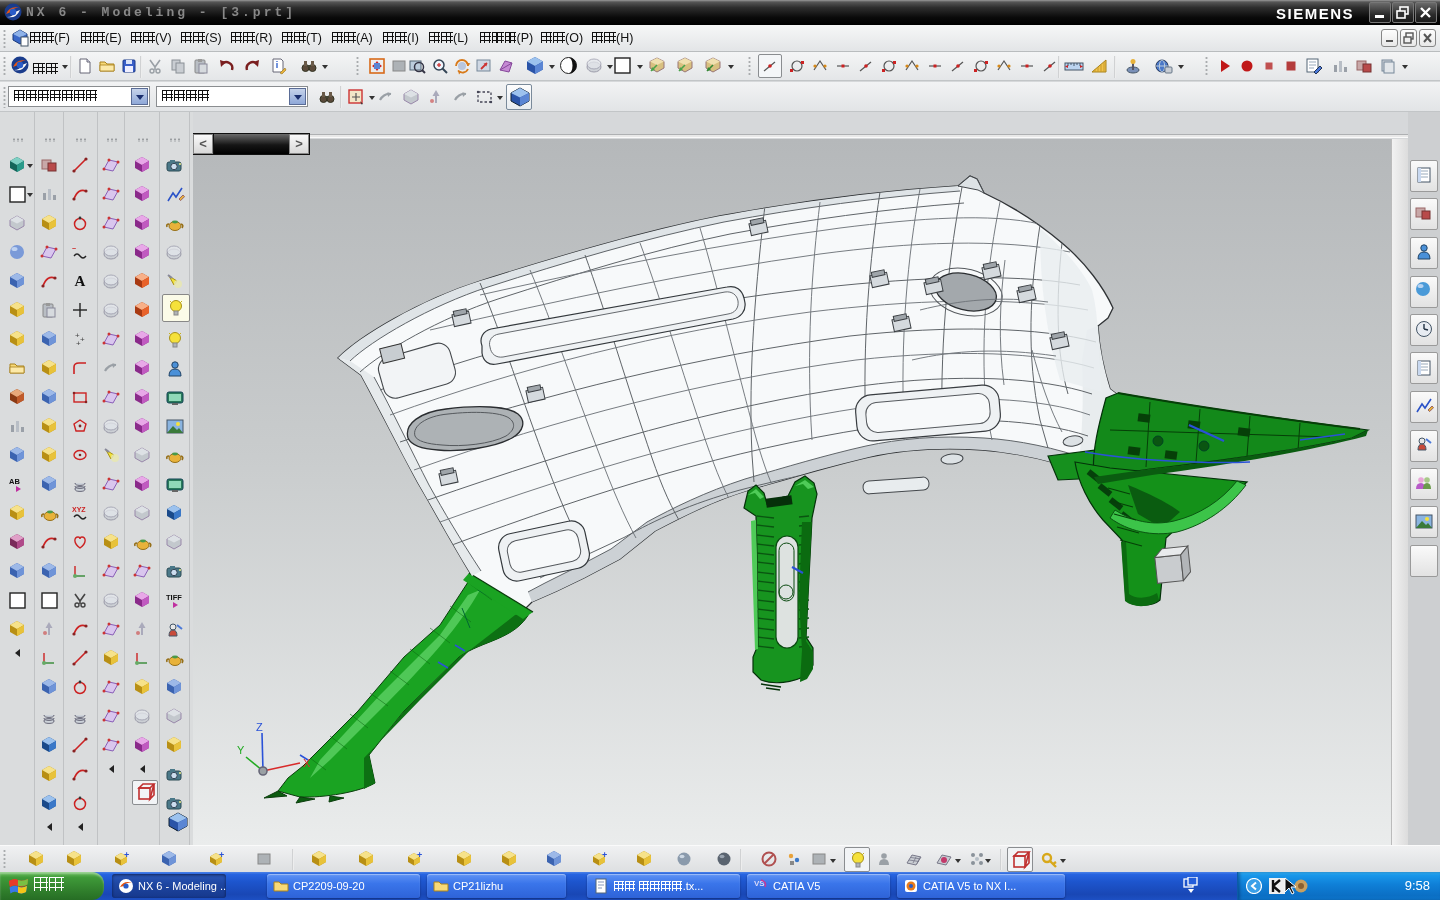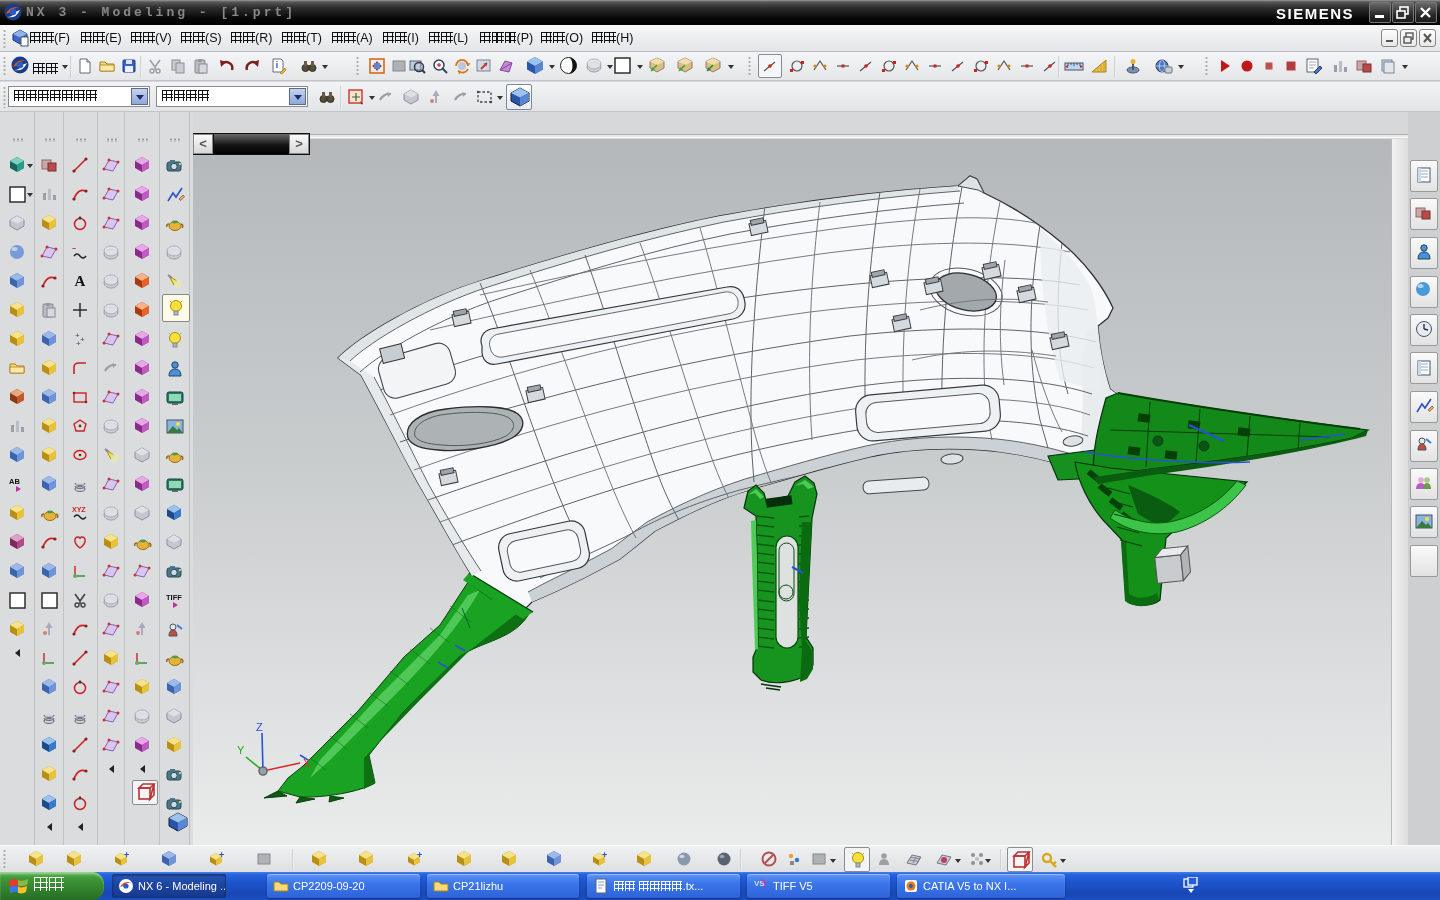--- a/index.html
+++ b/index.html
@@ -49,21 +49,21 @@
 #tray{left:1237px;top:0;width:203px;height:28px;background:linear-gradient(#35aef1 0%,#1897ea 12%,#0f7fd7 45%,#0b6fc4 85%,#0d79cf 100%);border-left:1px solid #0a5ca8;box-shadow:inset 2px 0 3px rgba(0,30,80,.4)}
 #tray .clock{position:absolute;right:10px;top:6px;color:#fff;font-size:13px}
 </style></head><body>
 <div id="title" class="abs">
 <span class="abs" style="left:3px;top:2px"><svg width="20" height="20" viewBox="0 0 20 20">
         <circle cx="10" cy="10" r="8.5" fill="#1a3c8c"></circle>
         <path d="M3,12 Q7,3 17,6 Q11,5 8,10Z" fill="#e85510"></path>
         <path d="M17,8 Q13,17 4,15 Q10,15 12,10Z" fill="#f8f8f8"></path>
         <circle cx="10" cy="10" r="3.2" fill="#2a5cc8"></circle>
       </svg></span>
-<span class="abs ttext">NX 3 - Modeling - [1.prt]</span>
+<span class="abs ttext">NX 6 - Modeling - [3.prt]</span>
 <span class="abs siemens">SIEMENS</span>
 <span class="abs wbtn" style="left:1369px"><svg width="20" height="19" viewBox="0 0 20 19">
         <rect x="5" y="12" width="9" height="3" fill="#fff"></rect>
       </svg></span>
 <span class="abs wbtn" style="left:1392px"><svg width="20" height="19" viewBox="0 0 20 19">
         <rect x="7" y="4" width="8" height="7" fill="none" stroke="#fff" stroke-width="1.6"></rect>
         <rect x="4" y="8" width="8" height="7" fill="#333" stroke="#fff" stroke-width="1.6"></rect>
       </svg></span>
 <span class="abs wbtn" style="left:1415px"><svg width="20" height="19" viewBox="0 0 20 19">
         <path d="M5,5 L14,14 M14,5 L5,14" stroke="#fff" stroke-width="2.4"></path>
@@ -1756,37 +1756,55 @@
 <span class="taskbtn active" style="left:112px;width:114px">
 <span class="abs" style="left:6px;top:4px"><svg width="16" height="16" viewBox="0 0 16 16">
           <circle cx="8" cy="8" r="7" fill="#fff"></circle>
           <path d="M2,9 Q6,2 14,5 Q8,4 6,8Z" fill="#e85510"></path>
           <circle cx="8" cy="8" r="2.6" fill="#2a5cc8"></circle>
         </svg></span><span style="font-size:11px;color:#fff;">NX 6 - Modeling ...</span></span>
 <span class="taskbtn " style="left:267px;width:153px">
 <span class="abs" style="left:6px;top:4px"><svg width="16" height="16" viewBox="0 0 16 16">
           <path d="M1,4 L6,4 L8,6 L15,6 L15,13 L1,13Z" fill="#f7d978" stroke="#a9821d"></path>
         </svg></span><span style="font-size:11px;color:#fff;">CP2209-09-20</span></span>
-<span class="taskbtn " style="left:427px;width:152px">
+<span class="taskbtn " style="left:427px;width:139px">
 <span class="abs" style="left:6px;top:4px"><svg width="16" height="16" viewBox="0 0 16 16">
           <path d="M1,4 L6,4 L8,6 L15,6 L15,13 L1,13Z" fill="#f7d978" stroke="#a9821d"></path>
         </svg></span><span style="font-size:11px;color:#fff;">CP21lizhu</span></span>
 <span class="taskbtn " style="left:587px;width:153px">
 <span class="abs" style="left:6px;top:4px"><svg width="16" height="16" viewBox="0 0 16 16">
           <rect x="3" y="1" width="10" height="14" fill="#fff" stroke="#567"></rect>
           <path d="M5,4 h6 M5,7 h6 M5,10 h4" stroke="#89b" stroke-width="1"></path>
         </svg></span><span style="font-size:11px;color:#fff;"><span style="display:inline-block;width:10.1px;height:9.7px;margin:0 0.5px;background-image:repeating-linear-gradient(180deg,#fff 0 1px,transparent 1px 3.3px),repeating-linear-gradient(90deg,#fff 0 1px,transparent 1px 4.0px);vertical-align:-1px"></span><span style="display:inline-block;width:10.1px;height:9.7px;margin:0 0.5px;background-image:repeating-linear-gradient(180deg,#fff 0 1px,transparent 1px 3.3px),repeating-linear-gradient(90deg,#fff 0 1px,transparent 1px 4.0px);vertical-align:-1px"></span> <span style="display:inline-block;width:10.1px;height:9.7px;margin:0 0.5px;background-image:repeating-linear-gradient(180deg,#fff 0 1px,transparent 1px 3.3px),repeating-linear-gradient(90deg,#fff 0 1px,transparent 1px 4.0px);vertical-align:-1px"></span><span style="display:inline-block;width:10.1px;height:9.7px;margin:0 0.5px;background-image:repeating-linear-gradient(180deg,#fff 0 1px,transparent 1px 3.3px),repeating-linear-gradient(90deg,#fff 0 1px,transparent 1px 4.0px);vertical-align:-1px"></span><span style="display:inline-block;width:10.1px;height:9.7px;margin:0 0.5px;background-image:repeating-linear-gradient(180deg,#fff 0 1px,transparent 1px 3.3px),repeating-linear-gradient(90deg,#fff 0 1px,transparent 1px 4.0px);vertical-align:-1px"></span><span style="display:inline-block;width:10.1px;height:9.7px;margin:0 0.5px;background-image:repeating-linear-gradient(180deg,#fff 0 1px,transparent 1px 3.3px),repeating-linear-gradient(90deg,#fff 0 1px,transparent 1px 4.0px);vertical-align:-1px"></span>.tx...</span></span>
 <span class="taskbtn " style="left:747px;width:143px">
 <span class="abs" style="left:6px;top:4px"><svg width="16" height="16" viewBox="0 0 16 16">
           <text x="1" y="8" font-size="8" font-weight="bold" fill="#d8d8f8">VS</text>
           <path d="M8,2 Q14,4 12,9" stroke="#c03a9a" fill="none" stroke-width="1.6"></path>
-        </svg></span><span style="font-size:11px;color:#fff;">TIFF V5</span></span>
+        </svg></span><span style="font-size:11px;color:#fff;">CATIA V5</span></span>
 <span class="taskbtn " style="left:897px;width:168px">
 <span class="abs" style="left:6px;top:4px"><svg width="16" height="16" viewBox="0 0 16 16">
           <rect x="2" y="2" width="12" height="12" rx="2" fill="#fff"></rect>
           <circle cx="8" cy="8" r="4.5" fill="#e87a1a"></circle>
           <circle cx="8" cy="8" r="2" fill="#2a5cc8"></circle>
         </svg></span><span style="font-size:11px;color:#fff;">CATIA V5 to NX I...</span></span>
 <span class="abs" style="left:1182px;top:3px"><svg width="18" height="12" viewBox="0 0 18 12">
         <rect x="2" y="2" width="9" height="8" fill="none" stroke="#fff" stroke-width="1.3"></rect>
         <rect x="6" y="0" width="9" height="8" fill="#245edb" stroke="#fff" stroke-width="1.3"></rect>
       </svg></span>
 <span class="abs" style="left:1188px;top:17px;width:0;height:0;border-left:3.5px solid transparent;border-right:3.5px solid transparent;border-top:4px solid #fff"></span>
+<div id="tray" class="abs">
+<span class="abs" style="left:8px;top:6px"><svg width="16" height="16" viewBox="0 0 16 16">
+          <circle cx="8" cy="8" r="7.5" fill="#3aa0e8" stroke="#fff" stroke-width="1.2"></circle>
+          <path d="M10,4.5 L6,8 L10,11.5" stroke="#fff" stroke-width="2" fill="none"></path>
+        </svg></span>
+<span class="abs" style="left:30px;top:5px"><svg width="18" height="18" viewBox="0 0 18 18">
+          <rect x="1" y="1" width="16" height="16" fill="#f0f0f0"></rect>
+          <path d="M5,3 L5,15 M5,9 L12,3 M5,9 L12,15" stroke="#111" stroke-width="2.4" fill="none"></path>
+        </svg></span>
+<span class="abs" style="left:55px;top:6px"><svg width="16" height="16" viewBox="0 0 16 16">
+          <circle cx="8" cy="8" r="6.5" fill="#c8a060"></circle>
+          <circle cx="8" cy="8" r="3" fill="#8a6030"></circle>
+        </svg></span>
+<span class="abs" style="left:44px;top:4px"><svg width="18" height="20" viewBox="0 0 18 20">
+          <path d="M3,2 L3,16 L7,12 L10,18 L12,17 L9,11 L14,11 Z" fill="#111" stroke="#fff" stroke-width="1"></path>
+        </svg></span>
+<span class="clock">9:58</span>
+</div>
 </div>
 </body></html>

